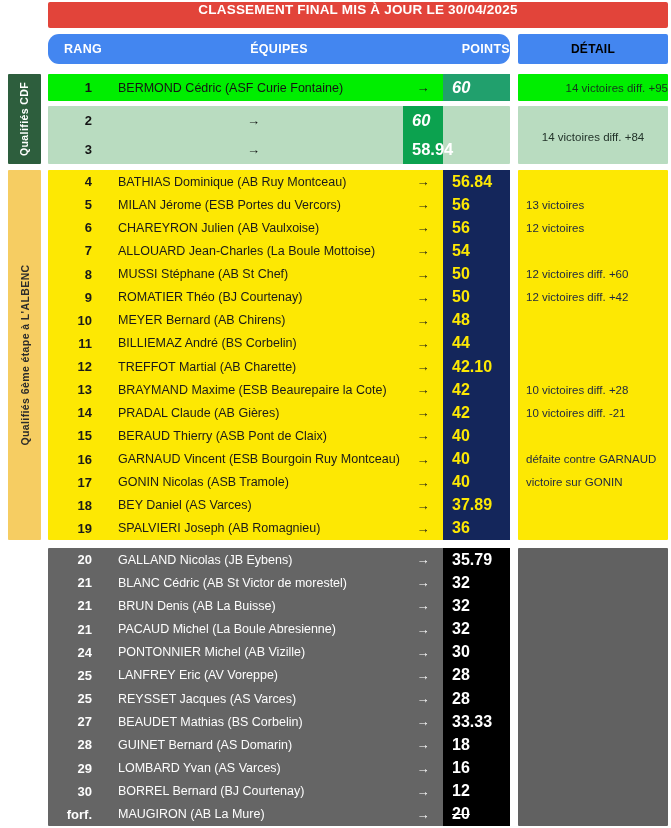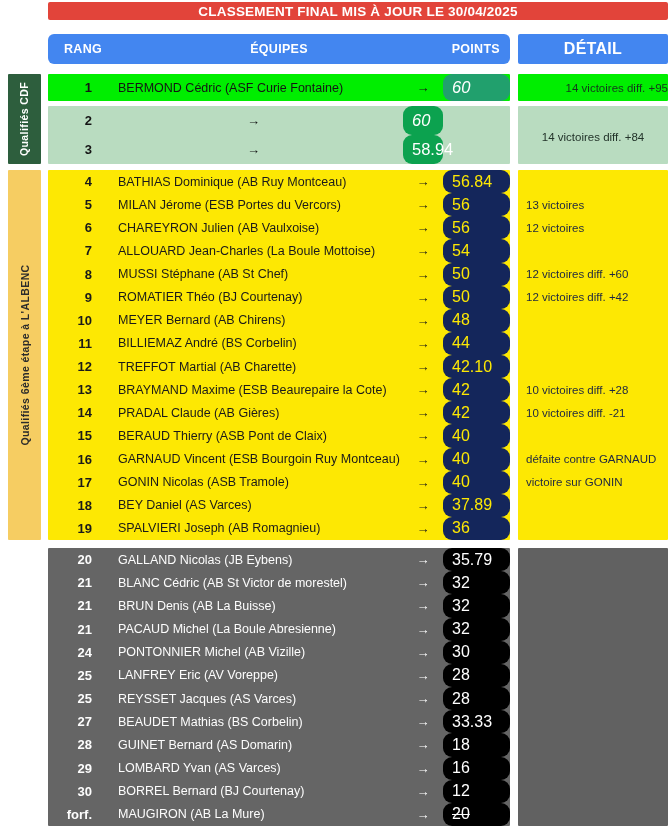--- a/index.html
+++ b/index.html
@@ -1,44 +1,44 @@
 <!DOCTYPE html>
 <html style="--title-bg: #e2443a; --header-bg: #4386f0; --podium1-bg: #00ee00; --podium1-points-bg: #21a06d; --podium23-bg: #b9dcc0; --podium23-points-bg: #0ca24f; --cdf-sidebar-bg: #2d5e3d; --albenc-sidebar-bg: #f6cd62; --albenc-bg: #fde803; --albenc-points-bg: #14265b; --gray-bg: #656565; --gray-detail-bg: #616161; --gray-points-bg: #000000;"><head>
 <meta charset="utf-8">
 <style>
   * { margin:0; padding:0; box-sizing:border-box; }
   body { font-family:"Liberation Sans", sans-serif; background:#ffffff; }
   .page { position:relative; width:671px; height:828px; background:#fff; overflow:hidden; }
 
-  .title-bar { position:absolute; left:48px; top:2px; width:620px; height:18px;
-    background:var(--title-bg); color:#fff; display:flex; align-items:center; justify-content:center;
+  .title-bar { position:absolute; left:48px; top:2px; width:620px; height:26px;
+    background:var(--title-bg); color:#fff; display:flex; justify-content:center;
     font-weight:bold; font-size:13.5px; letter-spacing:.2px; border-radius:2px; }
 
   .main-header { position:absolute; left:48px; top:34px; width:462px; height:30px;
-    background:var(--header-bg); color:#fff; border-radius:6px;
+    background:var(--header-bg); color:#fff; border-radius:11px;
     display:flex; align-items:center; font-weight:bold; font-size:12.5px; letter-spacing:.3px; }
   .main-header .h-rank { padding-left:16px; width:120px; }
   .main-header .h-team { flex:1; text-align:center; }
-  .main-header .h-points { padding-right:10px; text-align:right; width:120px; }
+  .main-header .h-points { text-align:right; width:120px; }
   .detail-header { position:absolute; left:518px; top:34px; width:150px; height:30px;
-    background:var(--header-bg); color:#ffffff; border-radius:2px;
-    display:flex; align-items:center; justify-content:center; font-weight:bold; font-size:16px; letter-spacing:.3px; }
+    background:var(--header-bg); color:#000000; border-radius:2px;
+    display:flex; align-items:center; justify-content:center; font-weight:bold; font-size:12px; letter-spacing:.3px; }
 
   .sidebar { position:absolute; left:8px; width:33px; display:flex; align-items:center; justify-content:center; border-radius:1px; }
   .sidebar span { transform:rotate(-90deg); white-space:nowrap; font-size:10.5px; font-weight:bold; letter-spacing:.4px; }
   .sidebar-cdf { top:74px; height:90px; background:var(--cdf-sidebar-bg); color:#fff; }
   .sidebar-albenc { top:170px; height:370px; background:var(--albenc-sidebar-bg); color:#2b2b2b; }
 
   .box { position:absolute; left:48px; width:462px; display:flex; flex-direction:column; border-radius:1px; }
   .row { flex:1; display:grid; grid-template-columns:56px 1fr 40px 67px; align-items:stretch; }
   .row > span { display:flex; align-items:center; }
   .cell-rank { justify-content:flex-end; padding-right:12px; font-weight:bold; font-size:13px; }
   .cell-team { padding-left:14px; font-size:12.5px; }
   .cell-arrow { justify-content:center; font-size:13px; }
-  .cell-points { padding-left:9px; font-weight:normal; font-size:16px;border-radius:9px; }
+  .cell-points { padding-left:9px; font-weight:bold; font-size:16px; }
   .cell-points.italic { font-style:italic; }
   .cell-points.struck { text-decoration:line-through; }
 
   .sec-green1 { top:74px; height:27px; background:var(--podium1-bg); color:#141414; }
   .sec-green1 .cell-points { background:var(--podium1-points-bg); color:#fff; font-size:16.5px; }
   .sec-green2 { top:106px; height:58px; background:var(--podium23-bg); color:#141414; }
   .sec-green2 .cell-points { background:var(--podium23-points-bg); color:#fff; font-size:16.5px; }
   .sec-yellow { top:170px; height:370px; background:var(--albenc-bg); color:#1a1a1a; }
   .sec-yellow .cell-points { background:var(--albenc-points-bg); color:var(--albenc-bg); }
   .sec-gray { top:548px; height:278px; background:var(--gray-bg); color:#fdfdfd; }

